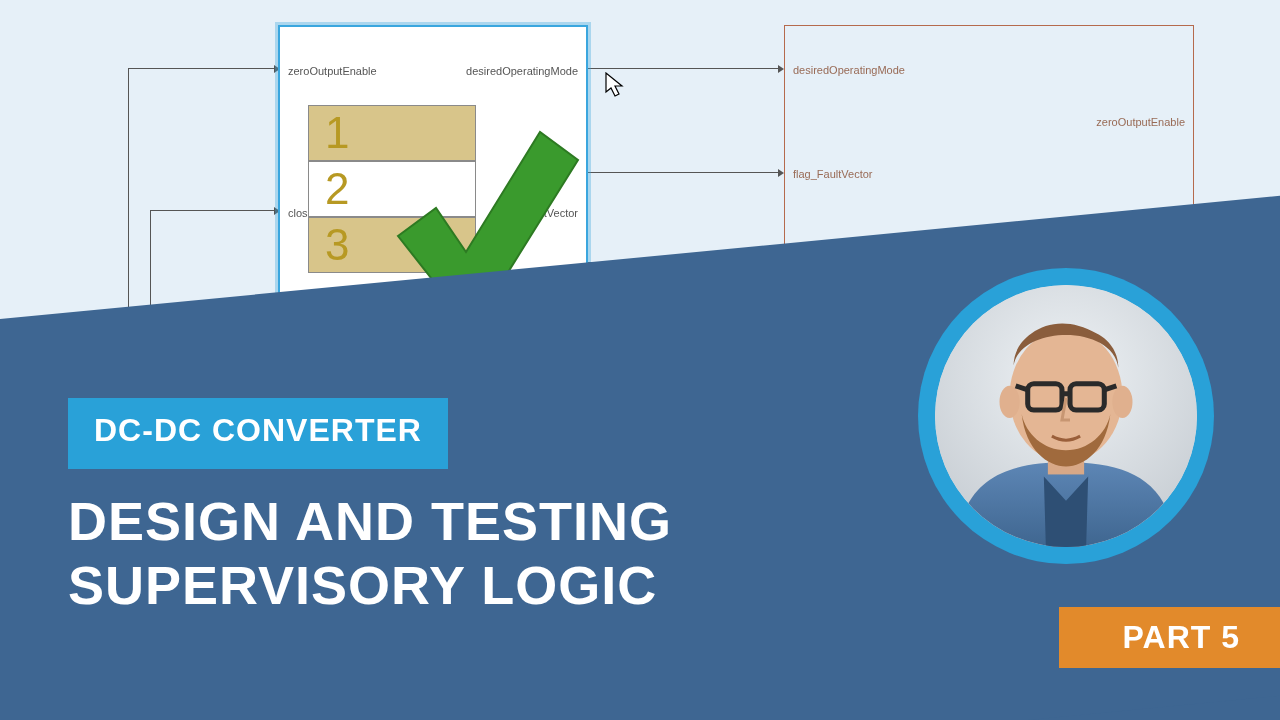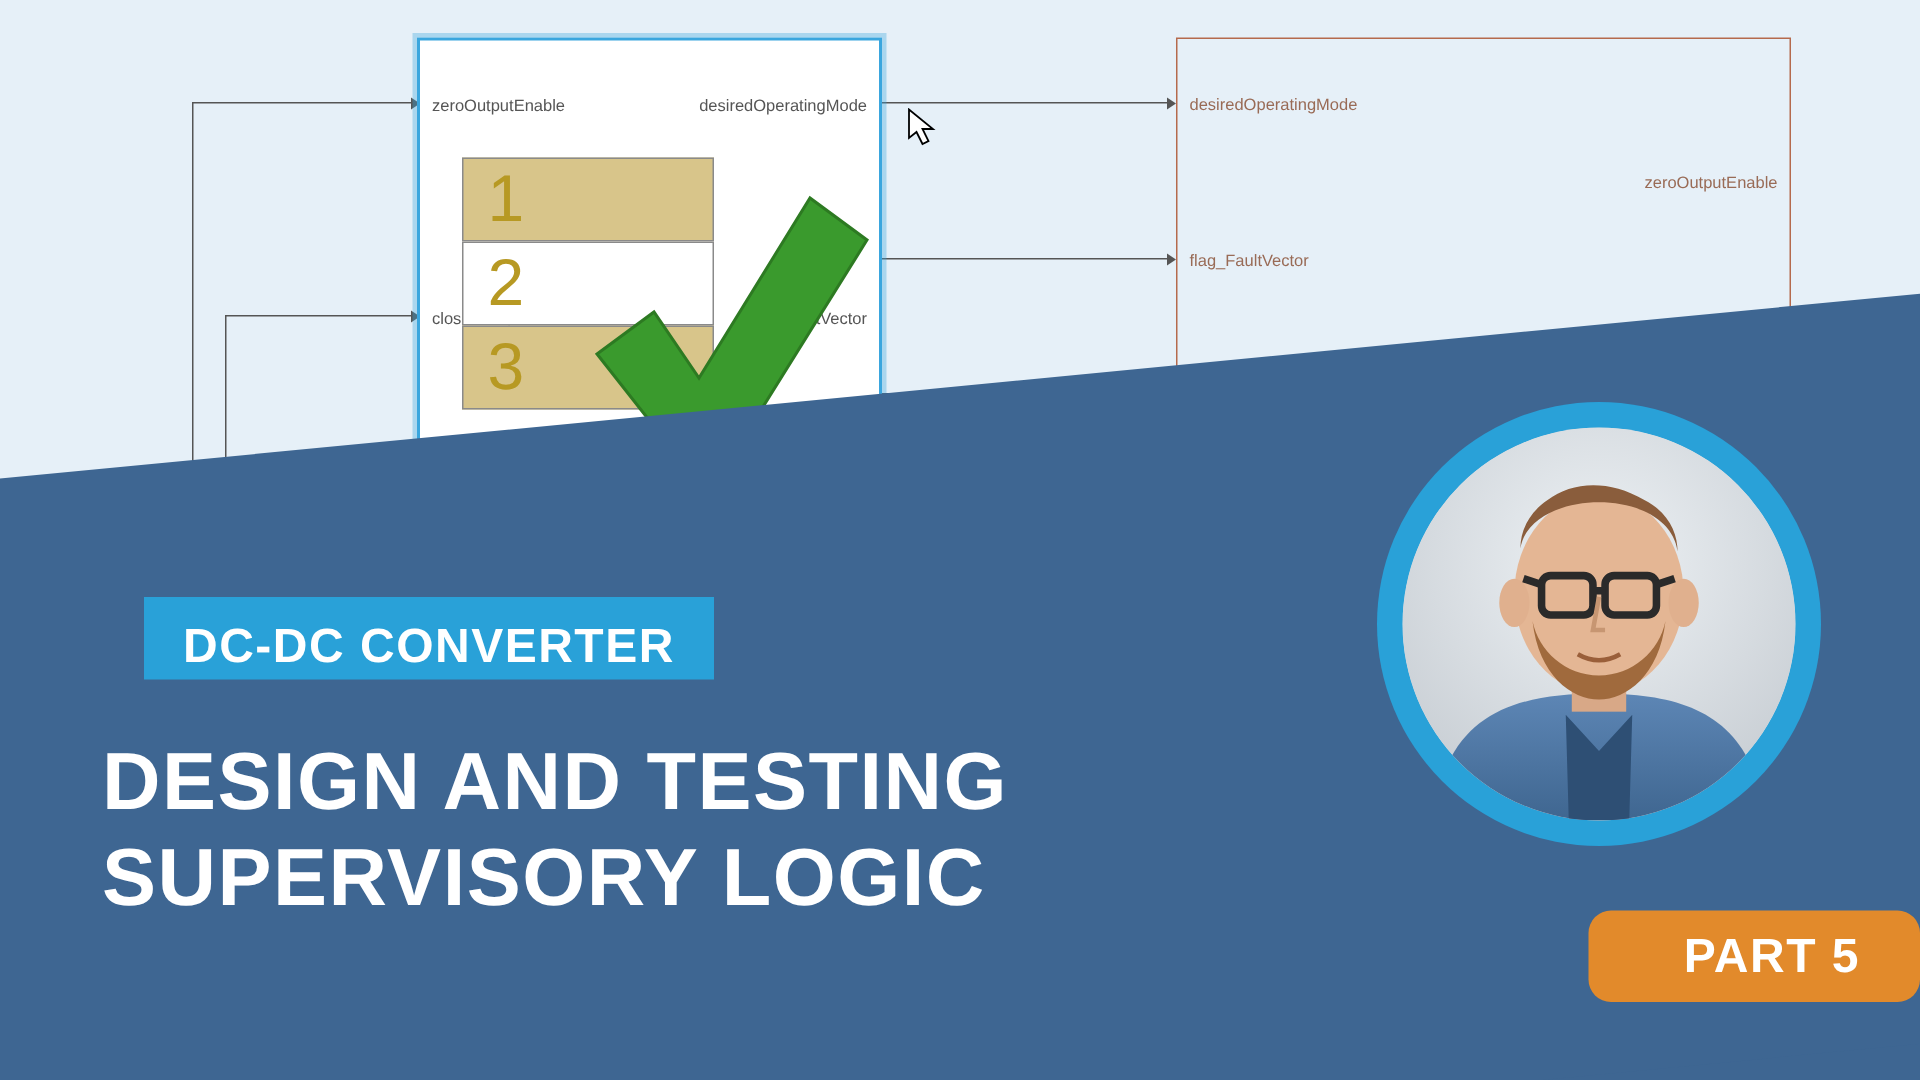--- a/index.html
+++ b/index.html
@@ -105,23 +105,22 @@
 
   
   .tag {
     position: absolute;
     left: 68px; top: 398px;
     background: #29a1d8;
     color: #ffffff;
     font-size: 32px;
     font-weight: bold;
     letter-spacing: 1px;
-    padding: 14px 26px 4px 26px;
+    padding: 14px 26px 20px 26px;
     z-index: 8;
-    margin-left: 28px;
   }
   .headline {
     position: absolute;
     left: 68px; top: 490px;
     color: #ffffff;
     font-size: 54px;
     line-height: 1.18;
     font-weight: bold;
     letter-spacing: 1px;
     z-index: 8;
@@ -130,21 +129,20 @@
     position: absolute;
     right: 0;
     bottom: 52px;
     background: #e28a2b;
     color: #ffffff;
     font-size: 32px;
     font-weight: bold;
     letter-spacing: 1px;
     padding: 12px 40px 12px 64px;
     z-index: 8;
-    border-radius: 15px;
   }
 
   
   .avatar-ring {
     position: absolute;
     left: 918px; top: 268px;
     width: 296px; height: 296px;
     border-radius: 50%;
     background: #29a1d8;
     z-index: 7;

